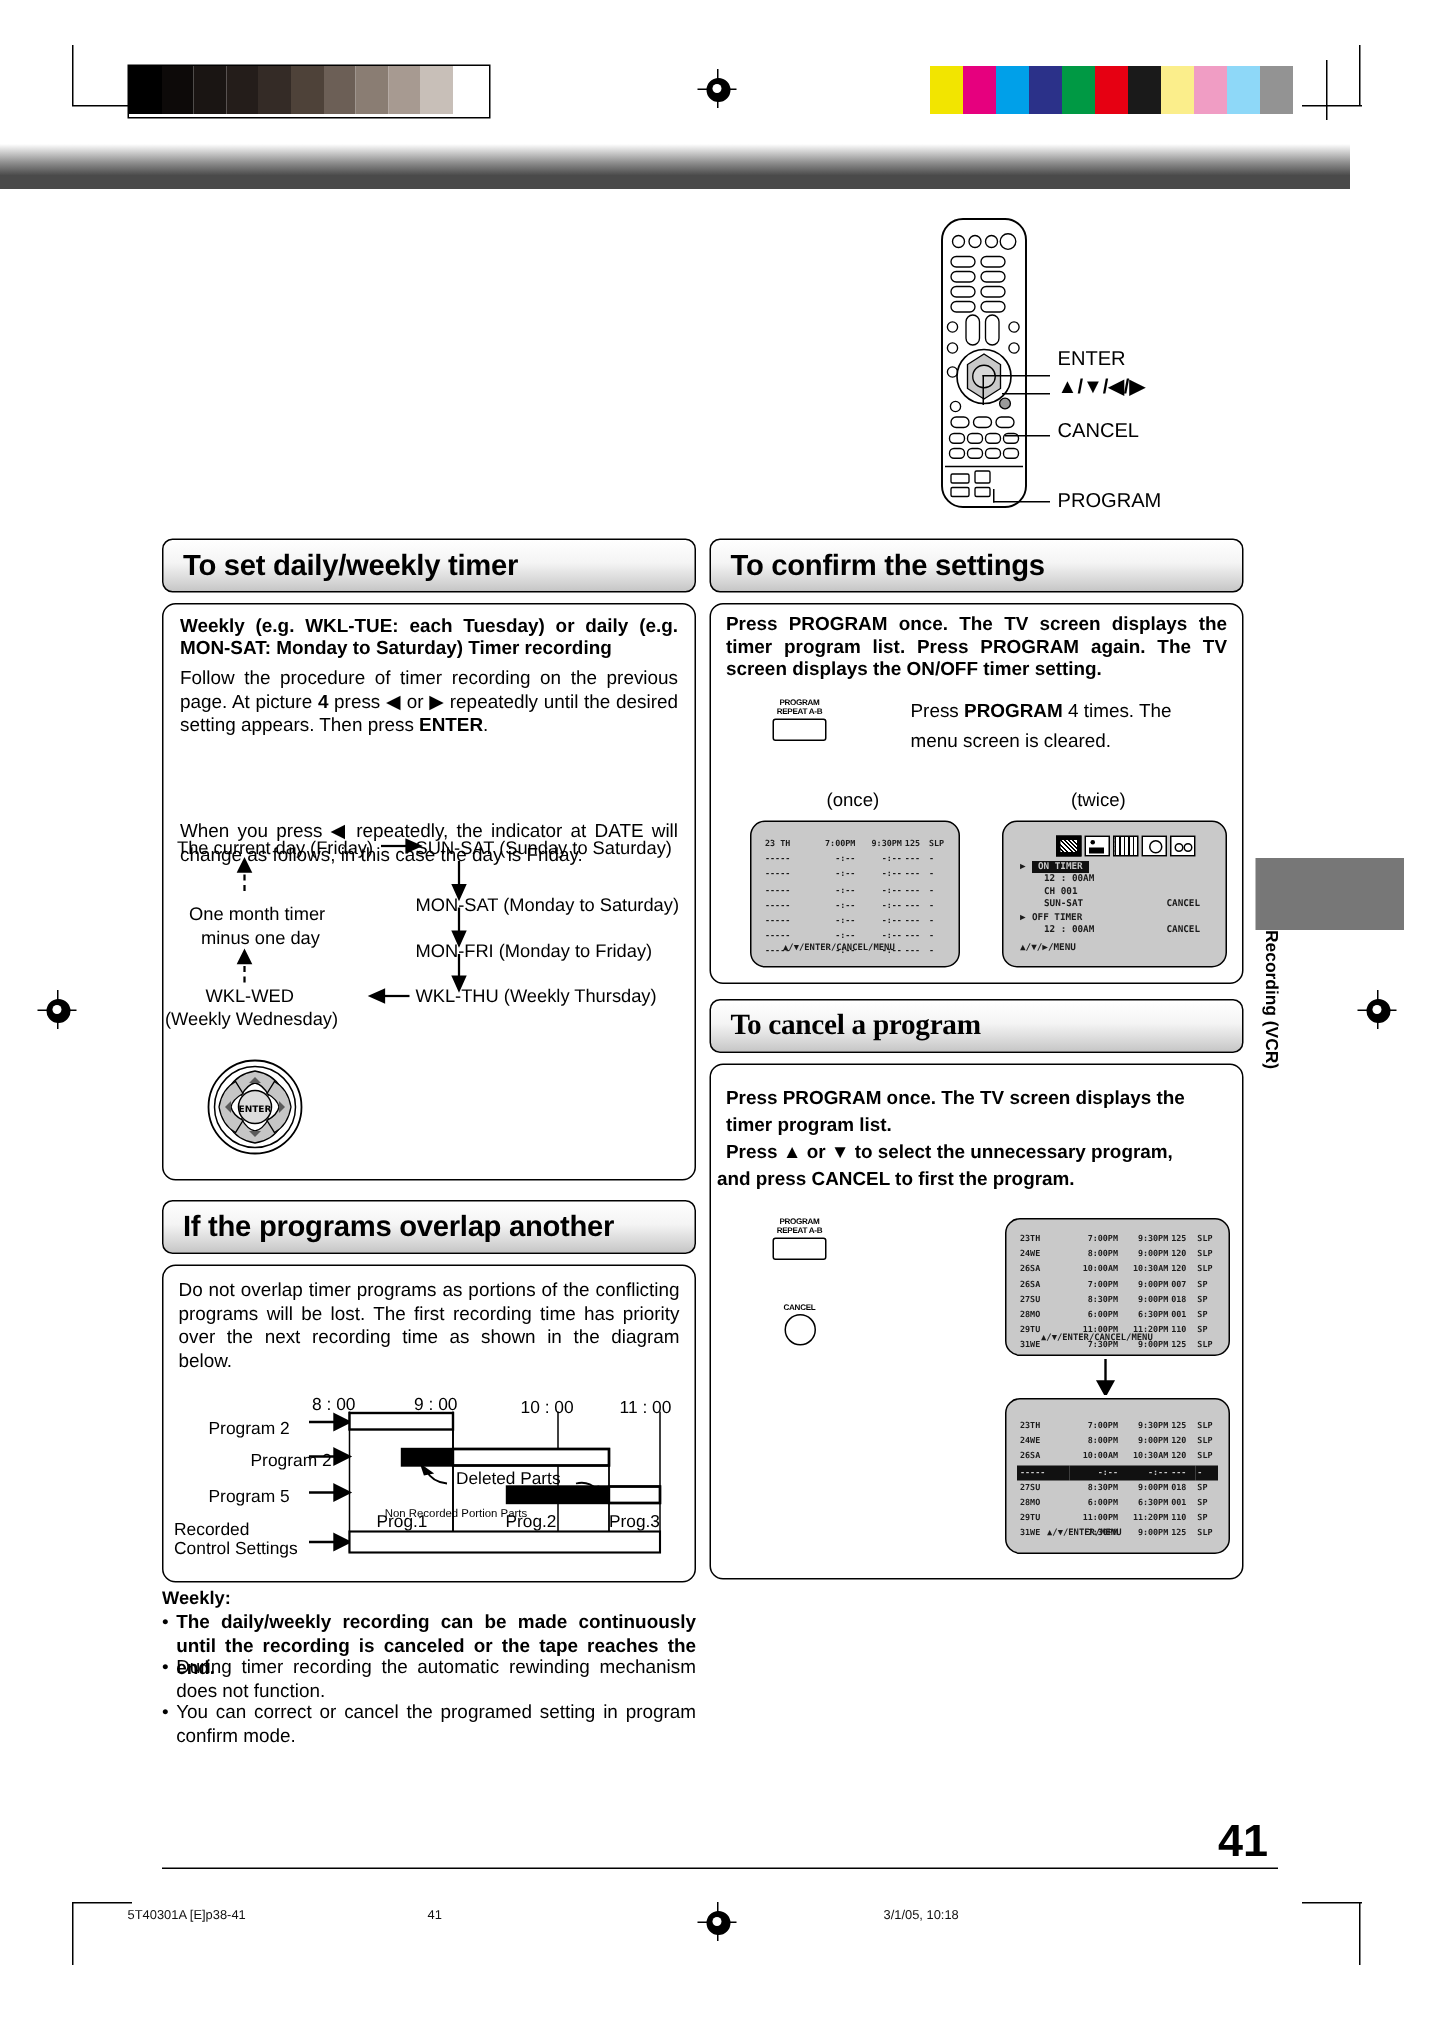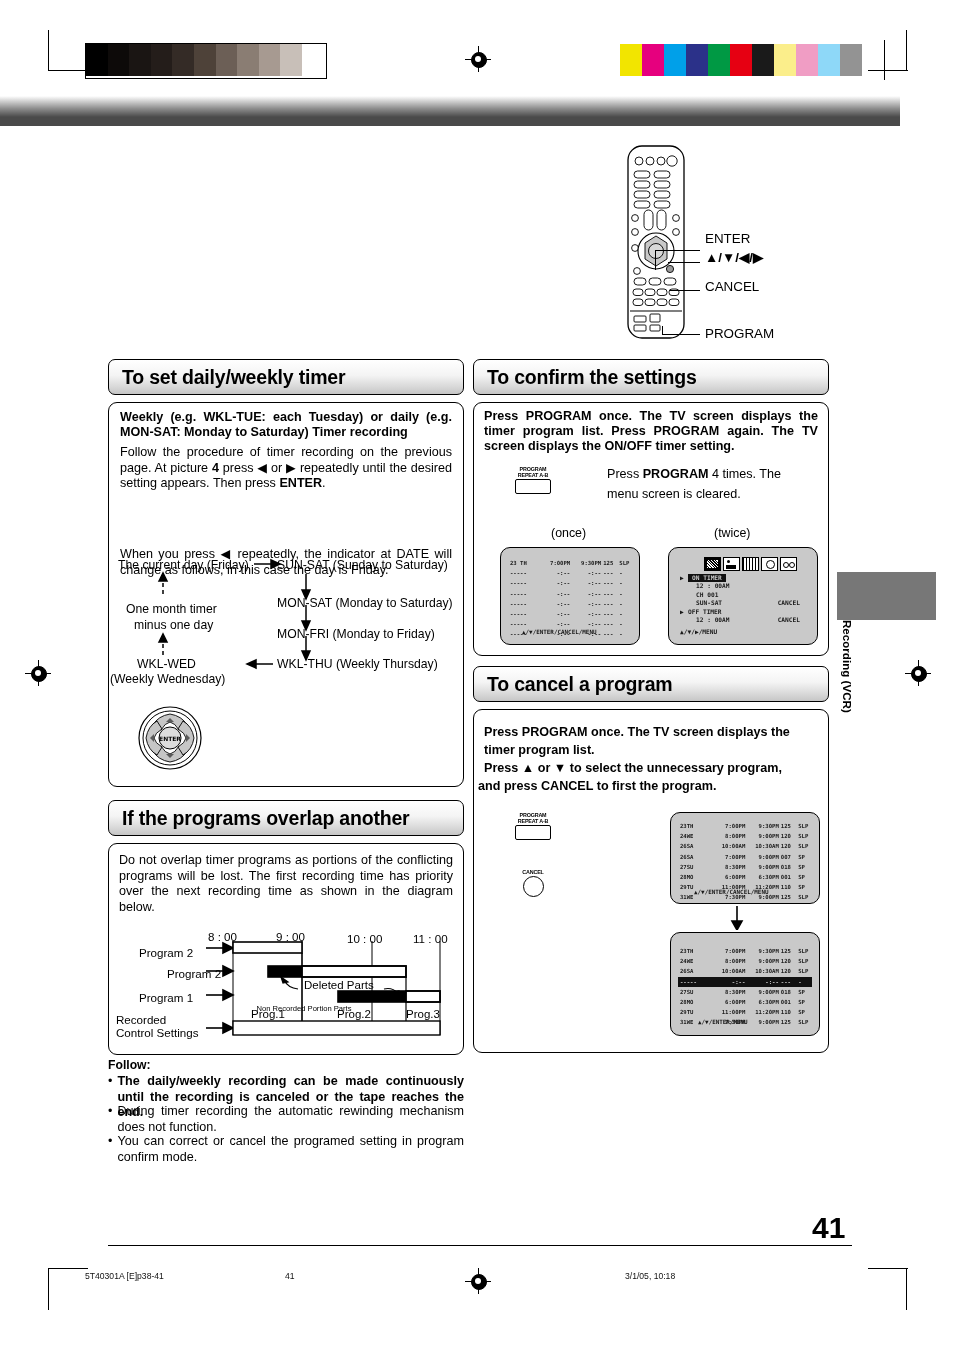--- a/index.html
+++ b/index.html
@@ -254,21 +254,21 @@
 <div class="sec-body" style="left:108px;top:843px;width:356px;height:212px;"></div>
 <div class="abs p-norm" style="left:119px;top:853px;width:334px;">Do not overlap timer programs as portions of the conflicting programs will be lost. The first recording time has priority over the next recording time as shown in the diagram below.</div>
 
 <div class="chart-lbl" style="left:208px;top:930px;">8 : 00</div>
 <div class="chart-lbl" style="left:276px;top:930px;">9 : 00</div>
 <div class="chart-lbl" style="left:347px;top:932px;">10 : 00</div>
 <div class="chart-lbl" style="left:413px;top:932px;">11 : 00</div>
 
 <div class="chart-lbl" style="left:139px;top:946px;">Program 2</div>
 <div class="chart-lbl" style="left:139px;top:967px;margin-left:28px;">Program 2</div>
-<div class="chart-lbl" style="left:139px;top:991px;">Program 1</div>
+<div class="chart-lbl" style="left:139px;top:991px;">Program 5</div>
 <div class="chart-lbl" style="left:116px;top:1013px;">Recorded</div>
 <div class="chart-lbl" style="left:116px;top:1026px;">Control Settings</div>
 
 <div class="abs" style="left:108px;top:925px;width:356px;height:120px;">
   <svg width="356" height="120" viewBox="0 0 356 120">
 
     <g stroke="#000" stroke-width="1">
       <line x1="125" y1="16" x2="125" y2="110"></line>
       <line x1="194" y1="16" x2="194" y2="110"></line>
       <line x1="264" y1="16" x2="264" y2="110"></line>
@@ -310,21 +310,21 @@
     <text x="196" y="64" font-family="Liberation Sans, sans-serif" font-size="11.5" fill="#000">Deleted Parts</text>
     <text x="196" y="86" font-family="Liberation Sans, sans-serif" font-size="7.6" fill="#000" text-anchor="middle">Non Recorded Portion Parts</text>
 
     <rect x="125" y="96" width="207" height="14" fill="#fff" stroke="#000" stroke-width="1.4"></rect>
     <text x="160" y="93" font-family="Liberation Sans, sans-serif" font-size="11.5" fill="#000" text-anchor="middle">Prog.1</text>
     <text x="246" y="93" font-family="Liberation Sans, sans-serif" font-size="11.5" fill="#000" text-anchor="middle">Prog.2</text>
     <text x="315" y="93" font-family="Liberation Sans, sans-serif" font-size="11.5" fill="#000" text-anchor="middle">Prog.3</text>
   </svg>
 </div>
 
-<div class="abs" style="left:108px;top:1058px;font-size:12.2px;font-weight:bold;">Follow:</div>
+<div class="abs" style="left:108px;top:1058px;font-size:12.2px;font-weight:bold;">Weekly:</div>
 <div class="abs p-norm" style="left:108px;top:1074px;width:356px;display:flex;">
   <span style="margin-right:5px;">•</span>
   <span style="flex:1;font-weight:bold;">The daily/weekly recording can be made continuously until the recording is canceled or the tape reaches the end.</span>
 </div>
 <div class="abs p-norm" style="left:108px;top:1104px;width:356px;display:flex;">
   <span style="margin-right:5px;">•</span>
   <span style="flex:1;">During timer recording the automatic rewinding mechanism does not function.</span>
 </div>
 <div class="abs p-norm" style="left:108px;top:1134px;width:356px;display:flex;">
   <span style="margin-right:5px;">•</span>
@@ -463,21 +463,21 @@
         <div class="osd" style="display: flex; align-items: center; font-size: 6.2px; line-height: 8.4px; white-space: nowrap;">
           <span style="display: inline-block; width: 8px;"></span>
           <span style="display: inline-block; margin-left: 8px;">12 : 00AM</span>
           <span style="margin-left: auto; padding-right: 6px;">CANCEL</span>
         </div>
       </div>
     <div class="osd" style="position:absolute;left:4px;bottom:3px;font-size:6.2px;">▲/▼/▶/MENU</div>
   </div>
 </div>
 
-<div class="sec-head" style="left:473px;top:666px;width:356px;">To cancel a program</div>
+<div class="sec-head" style="left:473px;top:666px;width:356px;font-family:Liberation Serif, serif;">To cancel a program</div>
 <div class="sec-body" style="left:473px;top:709px;width:356px;height:344px;"></div>
 
 <div class="abs p-bold" style="left:484px;top:725px;width:338px;">Press PROGRAM once. The TV screen displays the</div>
 <div class="abs p-bold" style="left:484px;top:743px;width:338px;">timer program list.</div>
 <div class="abs p-bold" style="left:484px;top:761px;width:338px;">Press ▲ or ▼ to select the unnecessary program,</div>
 <div class="abs p-bold" style="left:478px;top:779px;width:344px;">and press CANCEL to first the program.</div>
 
 <div class="btn-ico" style="left:508px;top:812px;width:50px;">
   <div class="cap">PROGRAM</div>
   <div class="cap">REPEAT A-B</div>
@@ -630,13 +630,13 @@
 </div>
 
 <div class="sidetab" style="left:837px;top:572px;width:99px;height:48px;"></div>
 <div class="sidetxt" style="left:841px;top:620px;">Recording (VCR)</div>
 
 <div class="pageno" style="left:812px;top:1211px;">41</div>
 <div class="crop-mark abs" style="left:108px;top:1245px;width:744px;height:1.2px;"></div>
 
 <div class="foot" style="left:85px;top:1271px;">5T40301A [E]p38-41</div>
 <div class="foot" style="left:285px;top:1271px;">41</div>
-<div class="foot" style="left:589px;top:1271px;margin-left:36px;">3/1/05, 10:18</div>
+<div class="foot" style="left:589px;top:1271px;">3/1/05, 10:18</div>
 
 </body></html>

